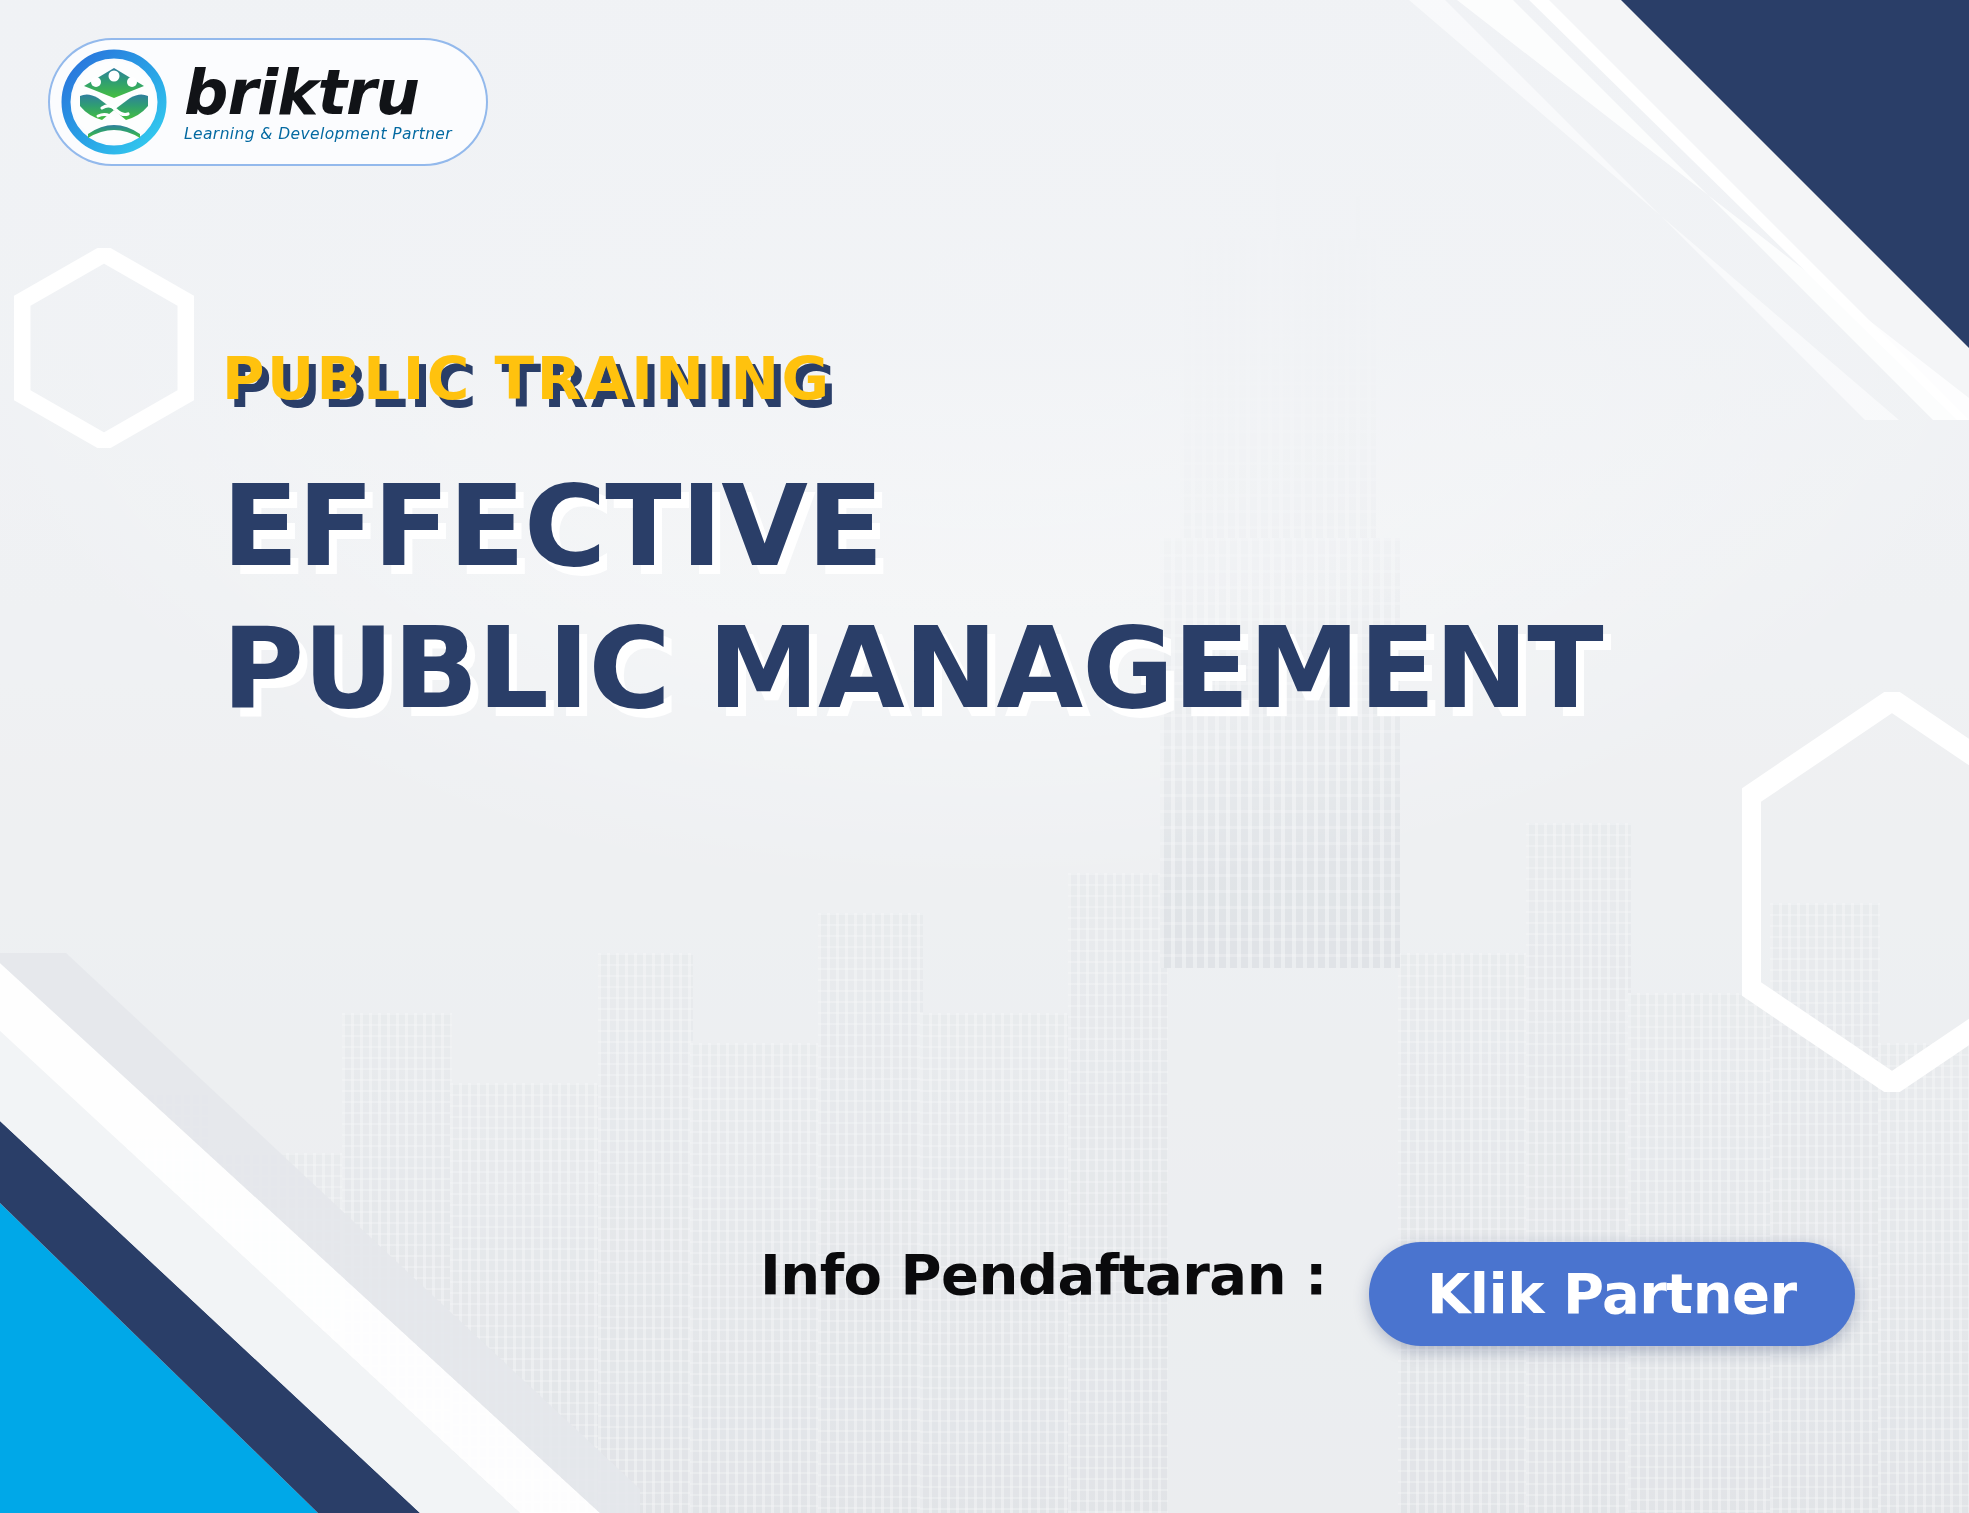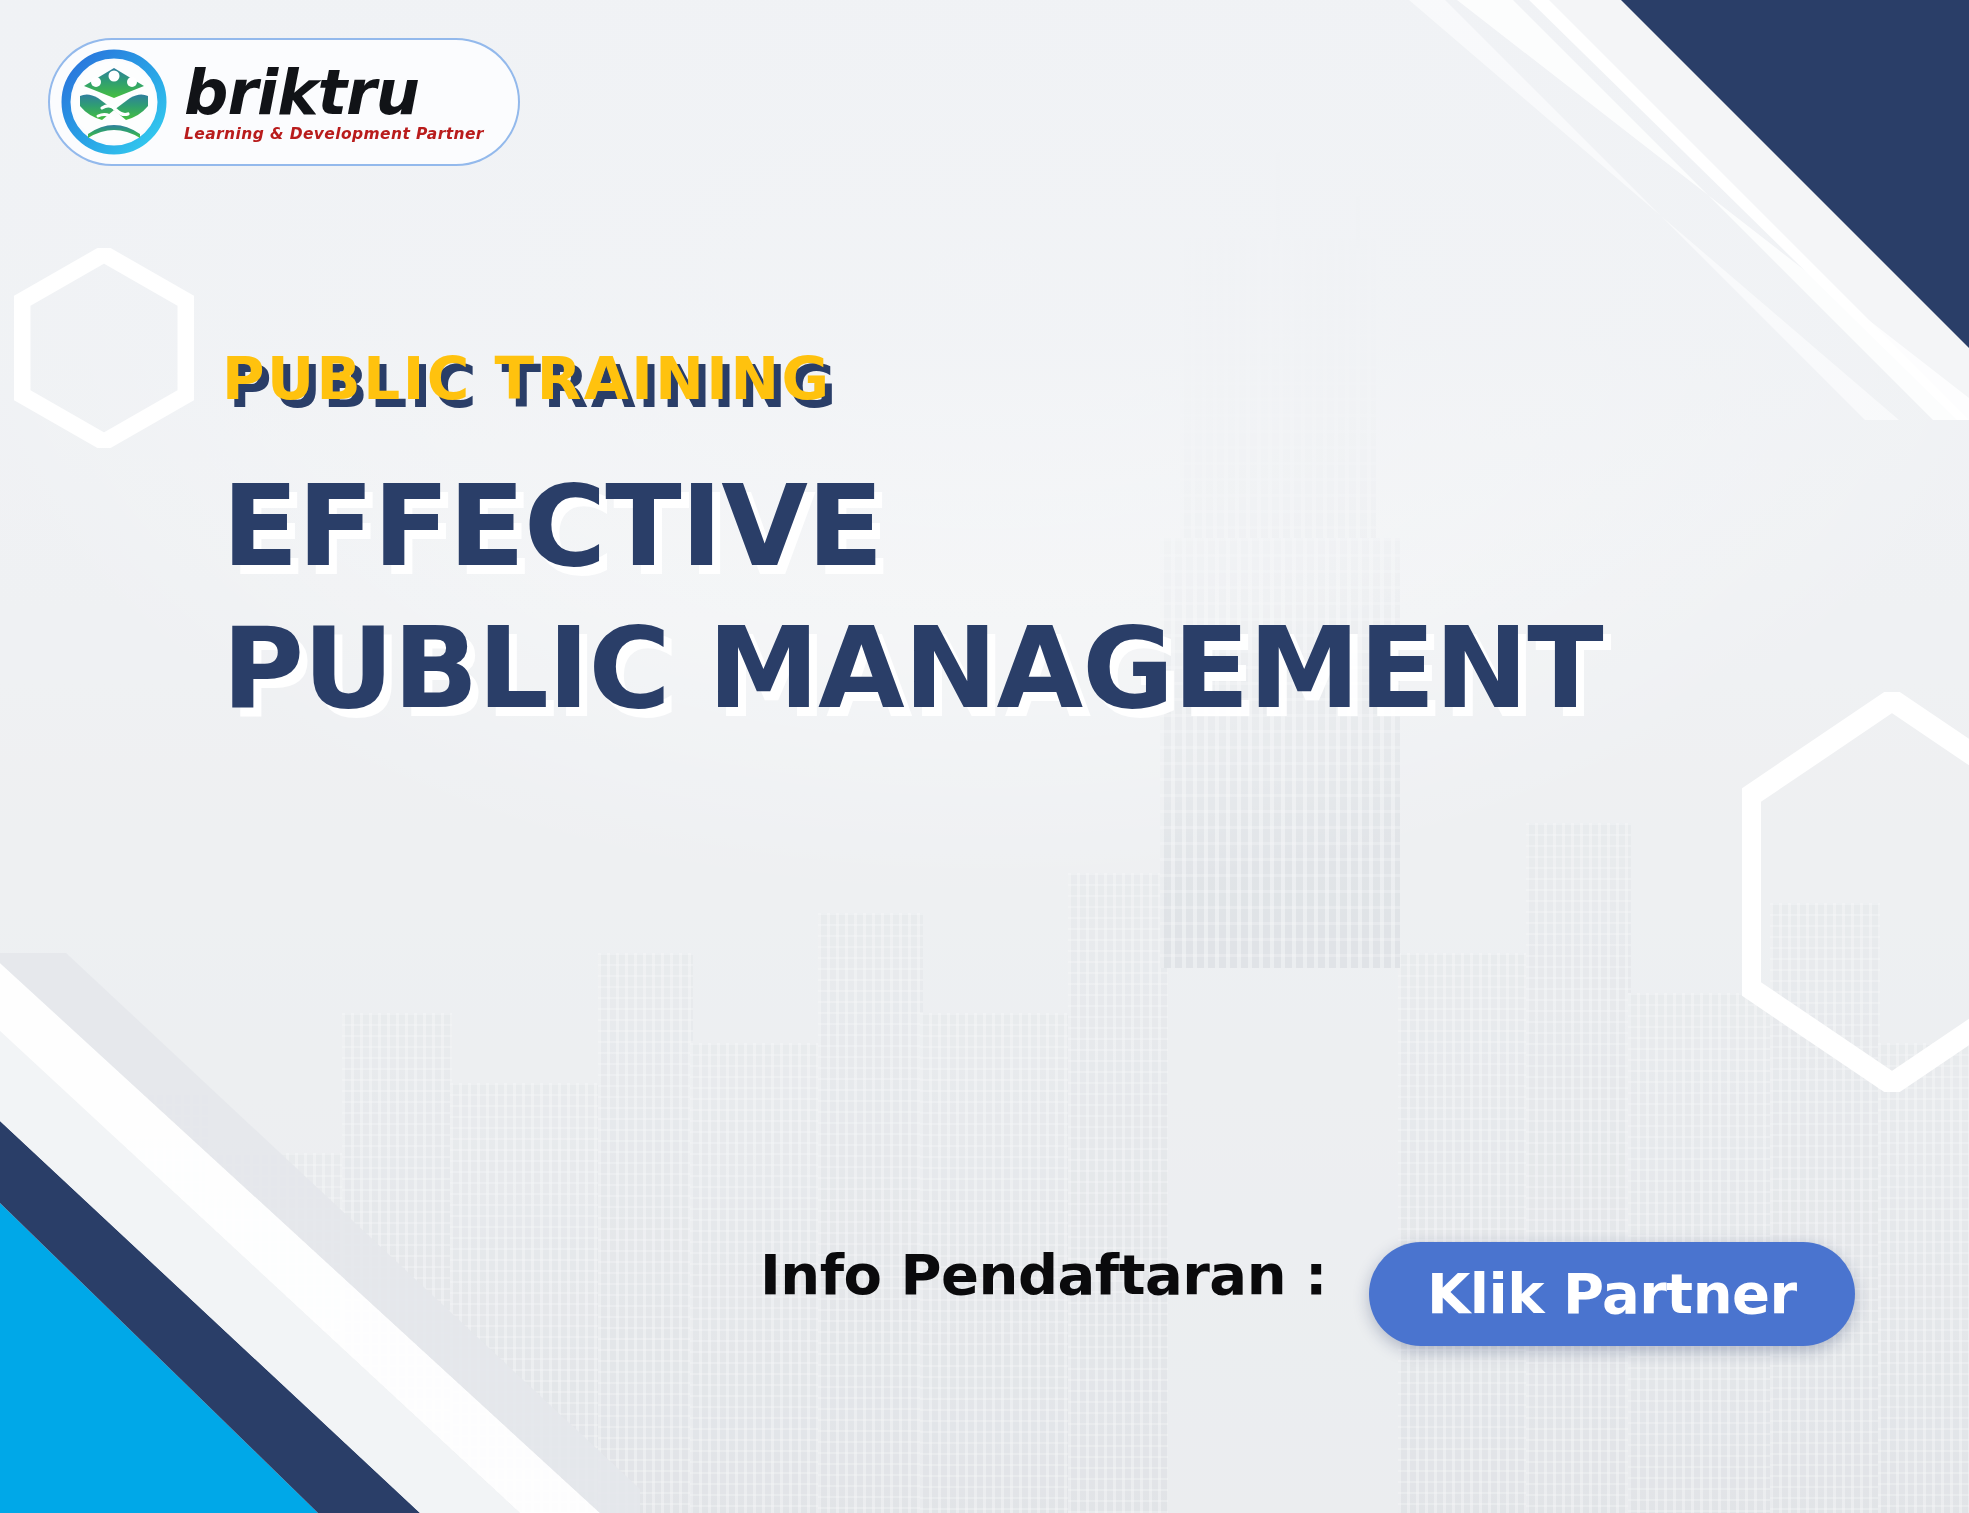--- a/index.html
+++ b/index.html
@@ -54,21 +54,21 @@
   .logo-wrap{ position:absolute; left:48px; top:38px; height:128px;
     display:flex; align-items:center; gap:14px;
     background:rgba(252,253,254,.92); border-radius:64px;
     padding:6px 34px 6px 8px;
     border:2px solid rgba(60,130,220,.55);
   }
   .logo-mark{ position:relative; width:112px; height:112px; flex:0 0 112px; }
   .logo-text{ display:flex; flex-direction:column; justify-content:center; line-height:1; }
   .logo-word{ font-size:62px; font-weight:bold; font-style:italic; color:#111317;
     letter-spacing:-1px; font-family:"DejaVu Sans", sans-serif; }
-  .logo-tag{ font-size:15.5px; font-weight:bold; font-style:italic; color:#b91c1c;
+  .logo-tag{ font-size:15.5px; font-weight:normal; font-style:italic; color:#0369a1;
     letter-spacing:.4px; margin-top:3px; font-family:"DejaVu Sans", sans-serif; }
 
   .kicker{ position:absolute; left:222px; top:345px;
     font-size:58px; font-weight:bold; letter-spacing:2.5px;
     color:#FFC20E; font-family:"DejaVu Sans", sans-serif;
     text-shadow:7px 8px 0 #2A3E68;
     white-space:nowrap;
   }
 
   .title-l1{ position:absolute; left:222px; top:470px;

